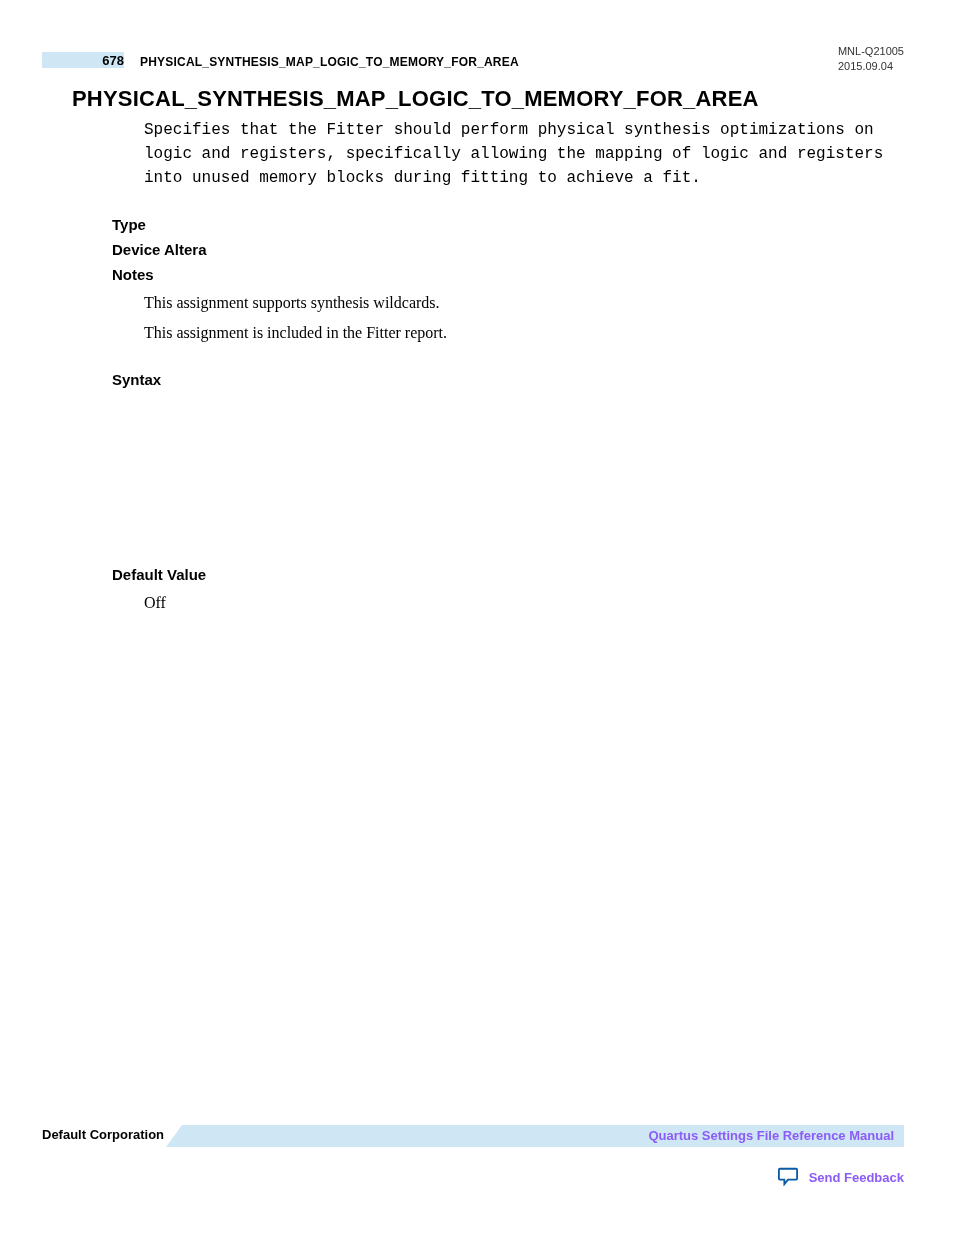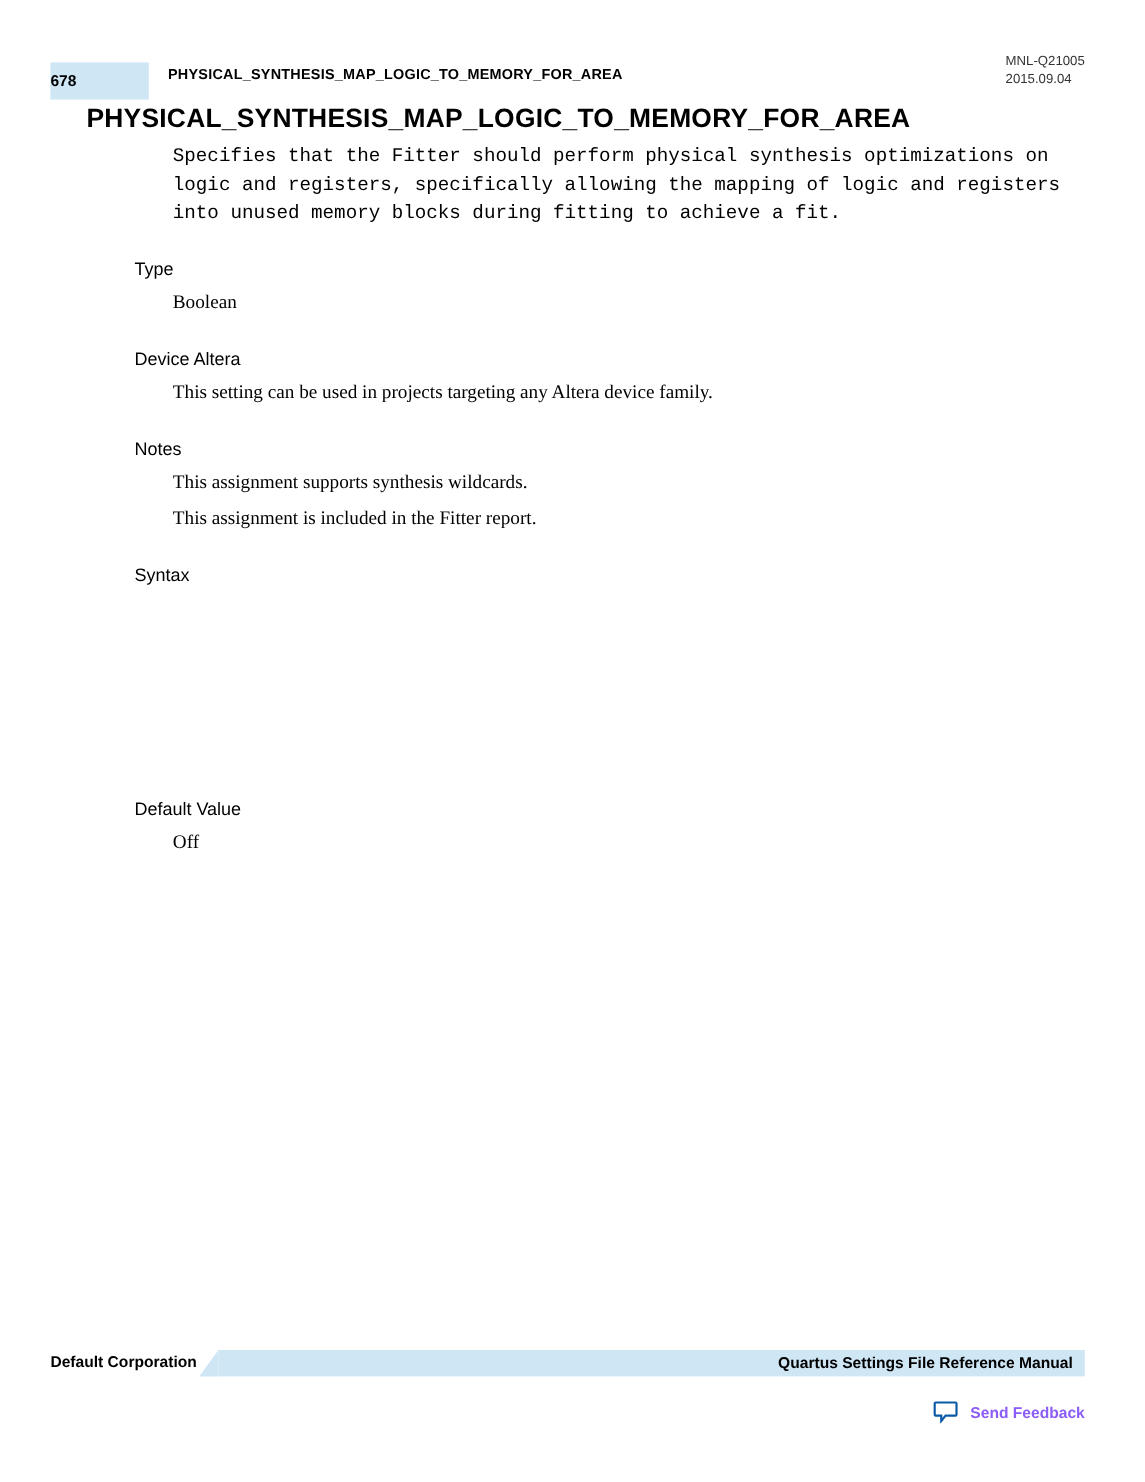--- a/index.html
+++ b/index.html
@@ -17,25 +17,25 @@
     top: 38px;
     left: 0;
     right: 0;
     height: 28px;
   }
   .page-num-box {
     position: absolute;
     left: 42px;
     top: 14px;
     width: 82px;
-    height: 31px;
+    height: 16px;
     background: #cfe6f5;
     display: flex;
     align-items: center;
-    justify-content: flex-start;
+    justify-content: flex-end;
   }
   .page-num {
     font-weight: 700;
     font-size: 13px;
     font-family: 'Segoe UI', Arial, sans-serif;
   }
   .header-title {
     position: absolute;
     left: 140px;
     top: 17px;
@@ -70,21 +70,21 @@
     right: 60px;
   }
   .intro {
     font-size: 16px;
     line-height: 1.5;
     margin-left: 32px;
     margin-bottom: 26px;
     font-family: Liberation Mono, monospace;
   }
   .section-label {
-    font-weight: 400;
+    font-weight: 700;
     font-size: 15px;
     font-family: 'Segoe UI', Arial, sans-serif;
     margin-bottom: 8px;
   }
   .section-body {
     font-size: 16px;
     line-height: 1.5;
     margin-left: 32px;
     margin-bottom: 26px;
     font-family: 'Minion Pro', Georgia, serif;
@@ -122,21 +122,21 @@
     font-size: 13px;
     font-family: 'Segoe UI', Arial, sans-serif;
   }
   .footer-right {
     position: absolute;
     right: 10px;
     top: 3px;
     font-weight: 700;
     font-size: 13px;
     font-family: 'Segoe UI', Arial, sans-serif;
-    color: #000000;
+    color: #8b5cf6;
   }
   .feedback {
     position: absolute;
     right: 50px;
     bottom: 46px;
     display: flex;
     align-items: center;
     gap: 10px;
     font-weight: 700;
     font-size: 13px;
@@ -158,24 +158,22 @@
     <div>2015.09.04</div>
   </div>
 </div>
 
 <h1 class="main-title">PHYSICAL_SYNTHESIS_MAP_LOGIC_TO_MEMORY_FOR_AREA</h1>
 
 <div class="content">
   <p class="intro">Specifies that the Fitter should perform physical synthesis optimizations on logic and registers, specifically allowing the mapping of logic and registers into unused memory blocks during fitting to achieve a fit.</p>
 
   <div class="section-label sans">Type</div>
-  <div class="section-body">Boolean</div>
 
   <div class="section-label sans">Device Altera</div>
-  <div class="section-body">This setting can be used in projects targeting any Altera device family.</div>
 
   <div class="section-label sans">Notes</div>
   <div class="section-body">
     <p>This assignment supports synthesis wildcards.</p>
     <p>This assignment is included in the Fitter report.</p>
   </div>
 
   <div class="section-label sans">Syntax</div>
   <div class="spacer-syntax"></div>
 

